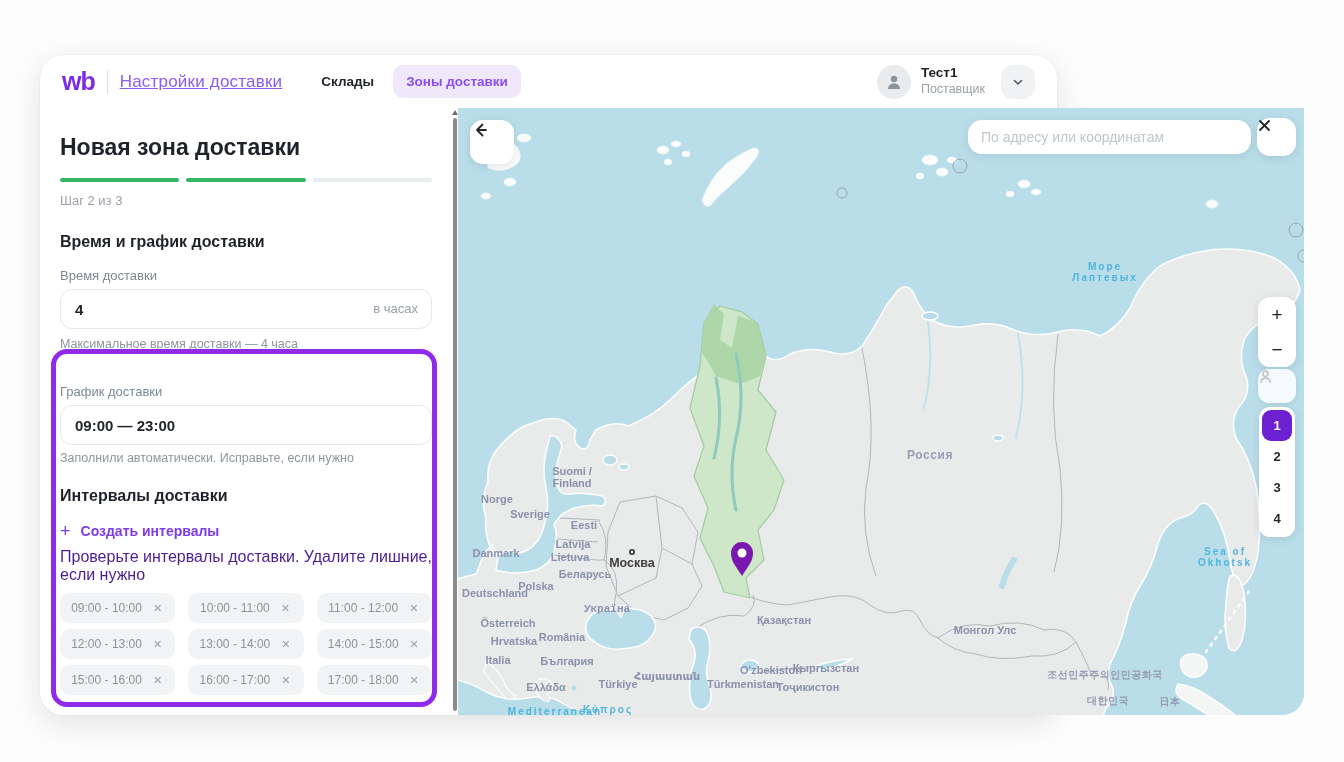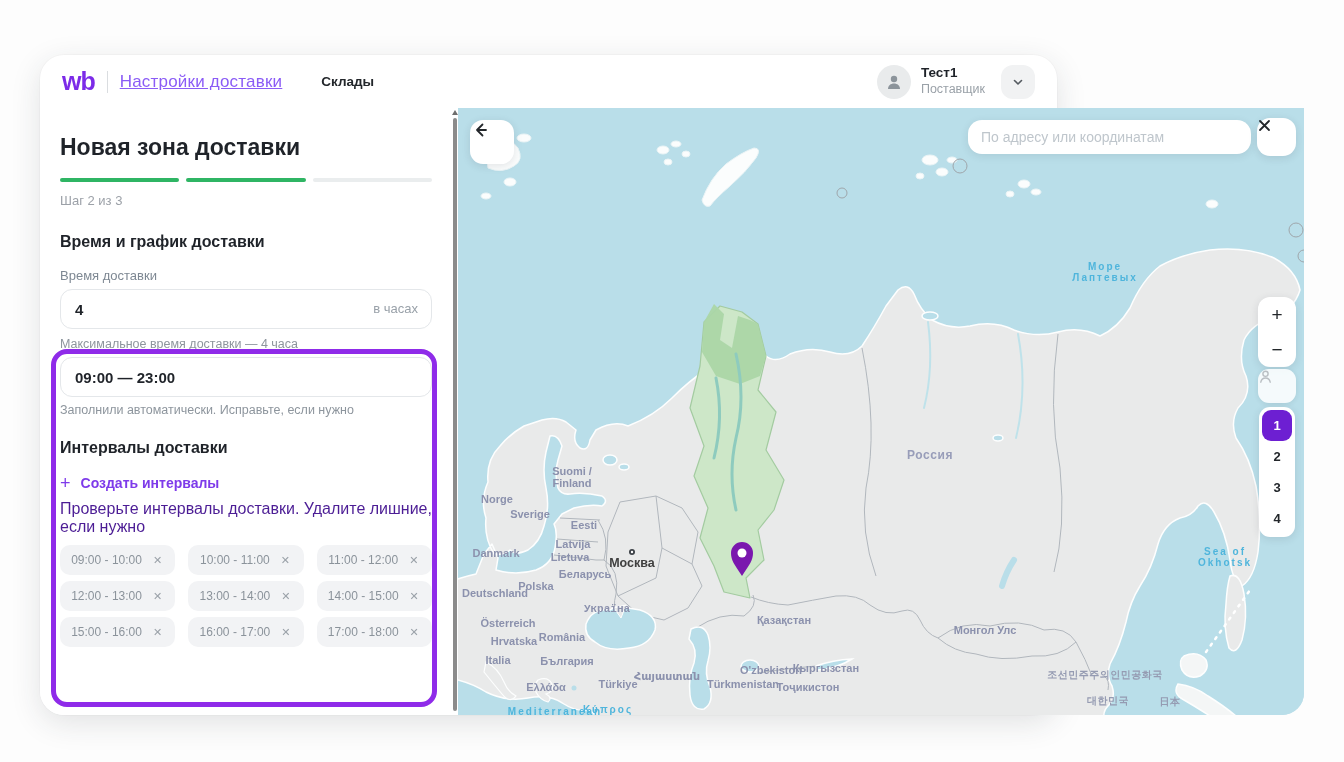--- a/index.html
+++ b/index.html
@@ -75,20 +75,21 @@
 <body>
 
 <div class="card">
 
   <div class="hdr">
     <span class="logo">wb</span>
     <span class="logo-divider"></span>
     <span class="app-title">Настройки доставки</span>
     <div class="tabs">
       <span class="tab">Склады</span>
+      <span class="tab active">Зоны доставки</span>
     </div>
     <div class="hdr-right">
       <span class="avatar">
         <svg width="18" height="18" viewBox="0 0 18 18">
             <circle cx="9" cy="6" r="3.2" fill="#8C949B"></circle>
             <path d="M3 16c0-3.3 2.7-5.4 6-5.4s6 2.1 6 5.4Z" fill="#8C949B"></path>
           </svg>
       </span>
       <span class="user-meta">
         <div class="user-name">Тест1</div>
@@ -113,20 +114,21 @@
 
     <div class="h2">Время и график доставки</div>
 
     <div class="field-label">Время доставки</div>
     <div class="inp-wrap">
       <input class="inp" value="4" style="">
       <span class="suffix">в часах</span>
     </div>
     <div class="helper">Максимальное время доставки — 4 часа</div>
 
+    <div class="field-label" style="margin-top:33px;">График доставки</div>
     <div class="inp-wrap">
       <input class="inp" value="09:00 — 23:00" style="">
     </div>
     <div class="helper" style="margin-top:6px;">Заполнили автоматически. Исправьте, если нужно</div>
 
     <div class="h2" style="margin-top:22px;">Интервалы доставки</div>
     <div class="link-row">
       <span class="plus">+</span>
       <span class="link">Создать интервалы</span>
     </div>

